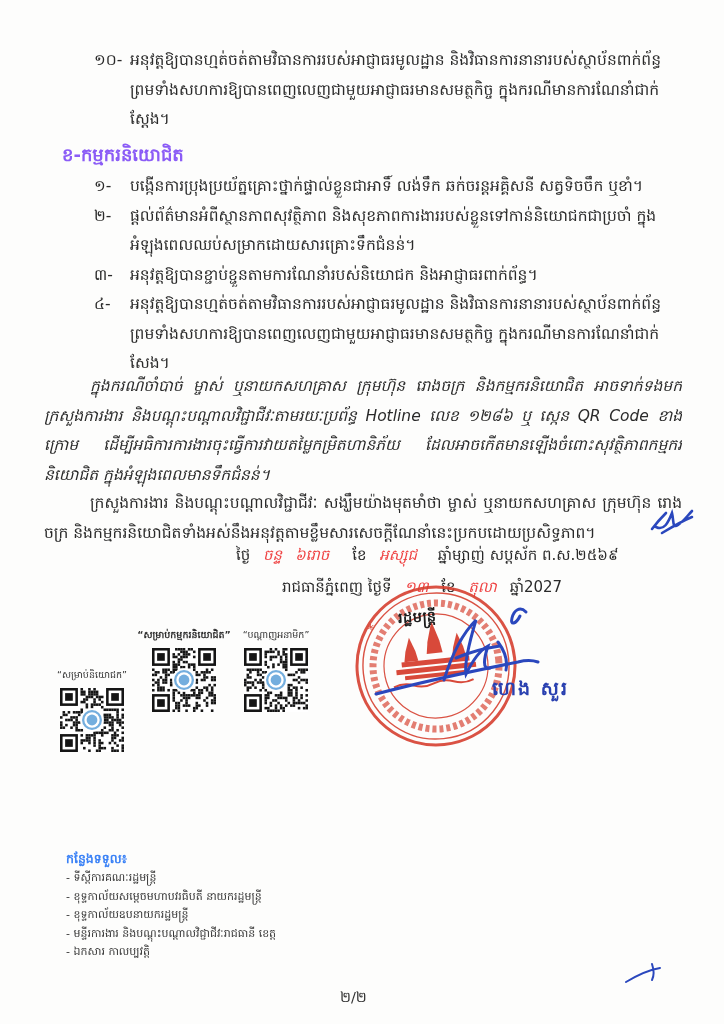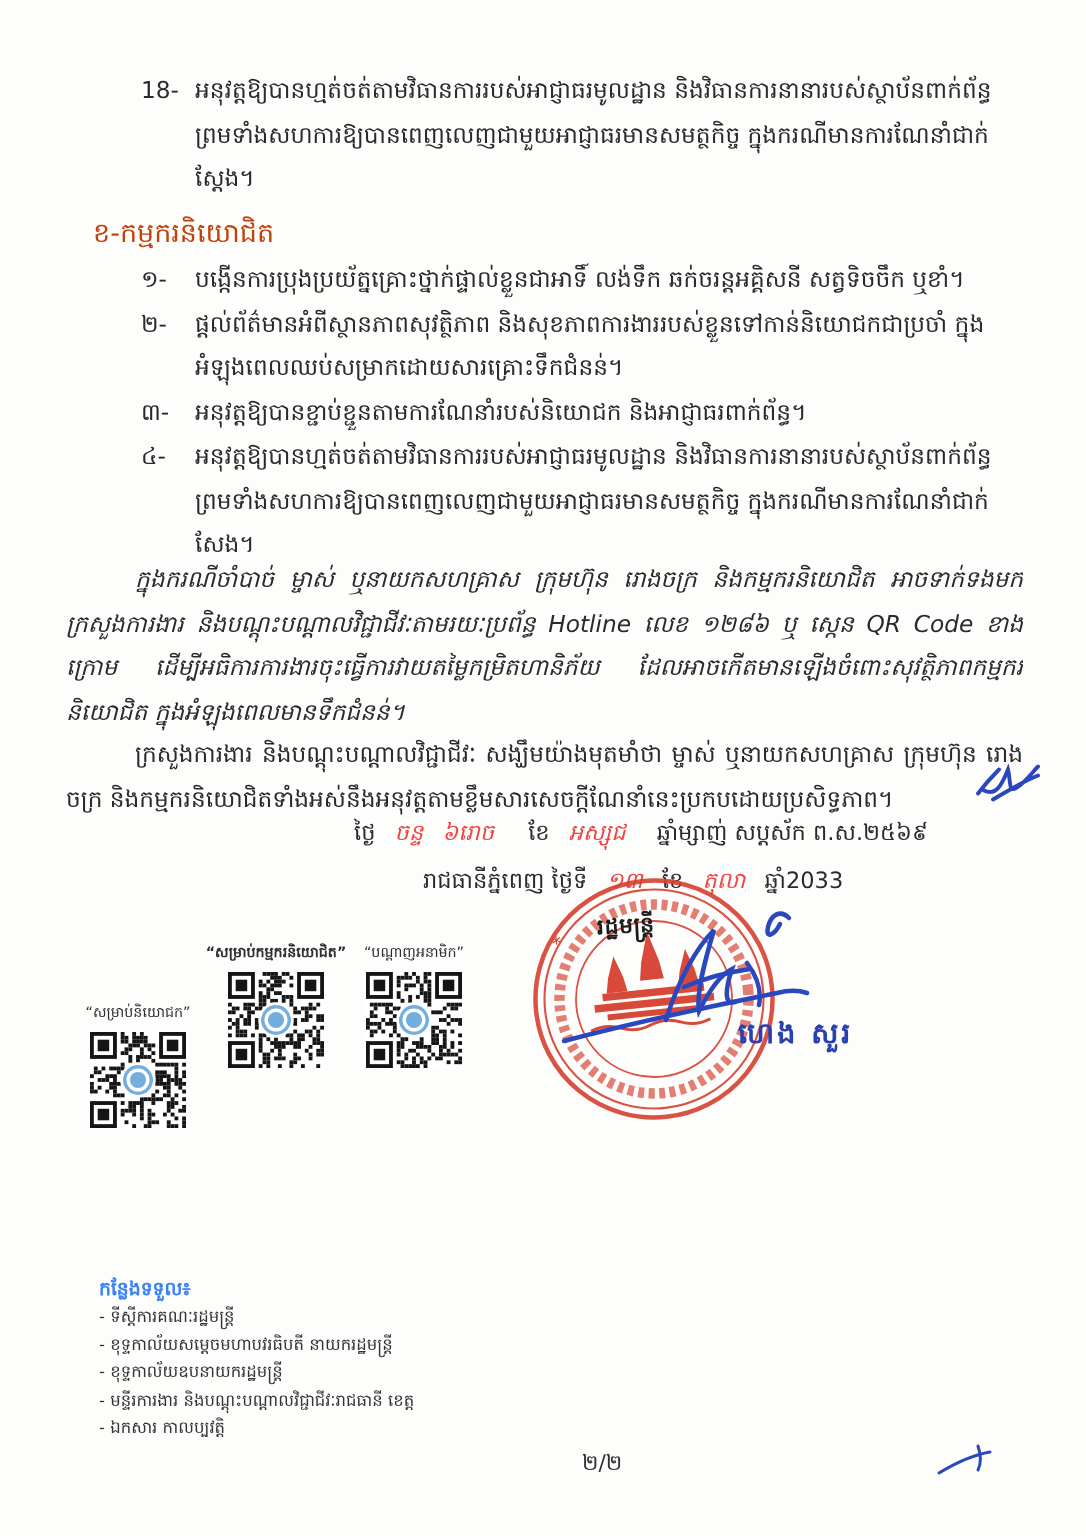--- a/index.html
+++ b/index.html
@@ -11,42 +11,42 @@
   .page{
     position:relative;width:724px;height:1024px;
     background:#fdfdfc;overflow:hidden;
     color:#262626;
   }
   .khmer-text{font-size:15.5px;line-height:29.5px;color:#2a2a2a;}
   .num-item{display:flex;align-items:flex-start;}
   .num-col{flex:0 0 36px;white-space:nowrap;}
   .item-text{flex:1;}
   .abs{position:absolute;}
-  .heading{font-weight:normal;font-size:18px;color:#c2410c;}
+  .heading{font-weight:bold;font-size:18px;color:#8b5cf6;}
   .para{text-align:justify;text-indent:46px;}
   .clip{overflow:hidden;}
   .hand{color:#ef4444;font-style:italic;}
   .printed{color:#2a2a2a;}
   .dateline{font-size:15px;white-space:nowrap;}
   .dateline span{margin-right:8px;}
   .minister-title{font-weight:bold;font-size:14.5px;color:#1d1d1d;letter-spacing:.5px;}
   .signer-name{font-weight:bold;font-size:19px;letter-spacing:2px;}
   .qr-label{font-size:9.5px;color:#2f2f2f;text-align:center;white-space:nowrap;}
   .qr-box{width:64px;height:64px;background:#fff;}
   .footer-head{font-weight:bold;font-size:12.5px;color:#3b82f6;}
   .footer-item{font-size:11px;line-height:18.5px;color:#333;}
   .page-num{font-size:14.5px;color:#333;}
 </style>
 </head>
 <body>
 
 <div class="page">
 
   <div class="abs khmer-text num-item clip" style="left:94px;top:46px;width:590px;height:97px;">
-    <span class="num-col">18-</span>
+    <span class="num-col">១០-</span>
     <span class="item-text">អនុវត្តឱ្យបានហ្មត់ចត់តាមវិធានការរបស់អាជ្ញាធរមូលដ្ឋាន និងវិធានការនានារបស់ស្ថាប័នពាក់ព័ន្ធ ព្រមទាំងសហការឱ្យបានពេញលេញជាមួយអាជ្ញាធរមានសមត្ថកិច្ច ក្នុងករណីមានការណែនាំជាក់ស្តែង។</span>
   </div>
 
   <div class="abs heading" style="left:62px;top:143px;">ខ-កម្មករនិយោជិត</div>
 
   <div class="abs clip" style="left:94px;top:172px;width:592px;height:196px;">
     <div class="khmer-text num-item">
       <span class="num-col">១-</span>
       <span class="item-text">បង្កើនការប្រុងប្រយ័ត្នគ្រោះថ្នាក់ផ្ទាល់ខ្លួនជាអាទិ៍ លង់ទឹក ឆក់ចរន្តអគ្គិសនី សត្វទិចចឹក ឬខាំ។</span>
     </div>
@@ -79,21 +79,21 @@
     <span class="printed" style="margin-left:10px;">ខែ</span>
     <span class="hand">អស្សុជ</span>
     <span class="printed" style="margin-left:8px;">ឆ្នាំម្សាញ់ សប្តស័ក ព.ស.២៥៦៩</span>
   </div>
 
   <div class="abs dateline" style="left:282px;top:577px;">
     <span class="printed">រាជធានីភ្នំពេញ ថ្ងៃទី</span>
     <span class="hand">១៣</span>
     <span class="printed">ខែ</span>
     <span class="hand">តុលា</span>
-    <span class="printed">ឆ្នាំ2033</span>
+    <span class="printed">ឆ្នាំ2027</span>
   </div>
 
   <svg class="abs" style="left:350px;top:583px;transform:rotate(-6deg);" width="172" height="166" viewBox="0 0 172 166">
     <g stroke="#d64030" fill="none" opacity="0.9">
       <circle cx="86" cy="83" r="79" stroke-width="3"></circle>
       <circle cx="86" cy="83" r="73" stroke-width="1.4"></circle>
       <circle cx="86" cy="83" r="52" stroke-width="1.2"></circle>
 
       <circle cx="86" cy="83" r="63" stroke-width="7" stroke-dasharray="4 3" opacity="0.75"></circle>
     </g>
@@ -692,19 +692,19 @@
 
   <div class="abs" style="left:66px;top:851px;">
     <div class="footer-head">កន្លែងទទួល៖</div>
     <div class="footer-item">- ទីស្តីការគណៈរដ្ឋមន្ត្រី</div>
     <div class="footer-item">- ខុទ្ទកាល័យសម្តេចមហាបវរធិបតី នាយករដ្ឋមន្ត្រី</div>
     <div class="footer-item">- ខុទ្ទកាល័យឧបនាយករដ្ឋមន្ត្រី</div>
     <div class="footer-item">- មន្ទីរការងារ និងបណ្តុះបណ្តាលវិជ្ជាជីវៈរាជធានី ខេត្ត</div>
     <div class="footer-item">- ឯកសារ កាលប្បវត្តិ</div>
   </div>
 
-  <div class="abs page-num" style="left:340px;top:966px;margin-left:48px;">២/២</div>
+  <div class="abs page-num" style="left:340px;top:988px;">២/២</div>
 
   <svg class="abs" style="left:622px;top:962px;" width="44" height="26" viewBox="0 0 44 26">
     <path d="M4 20 C14 14 26 8 38 6 M30 2 C32 8 32 14 30 18" fill="none" stroke="#2a47bd" stroke-width="2" stroke-linecap="round"></path>
   </svg>
 
 </div>
 
 </body></html>

